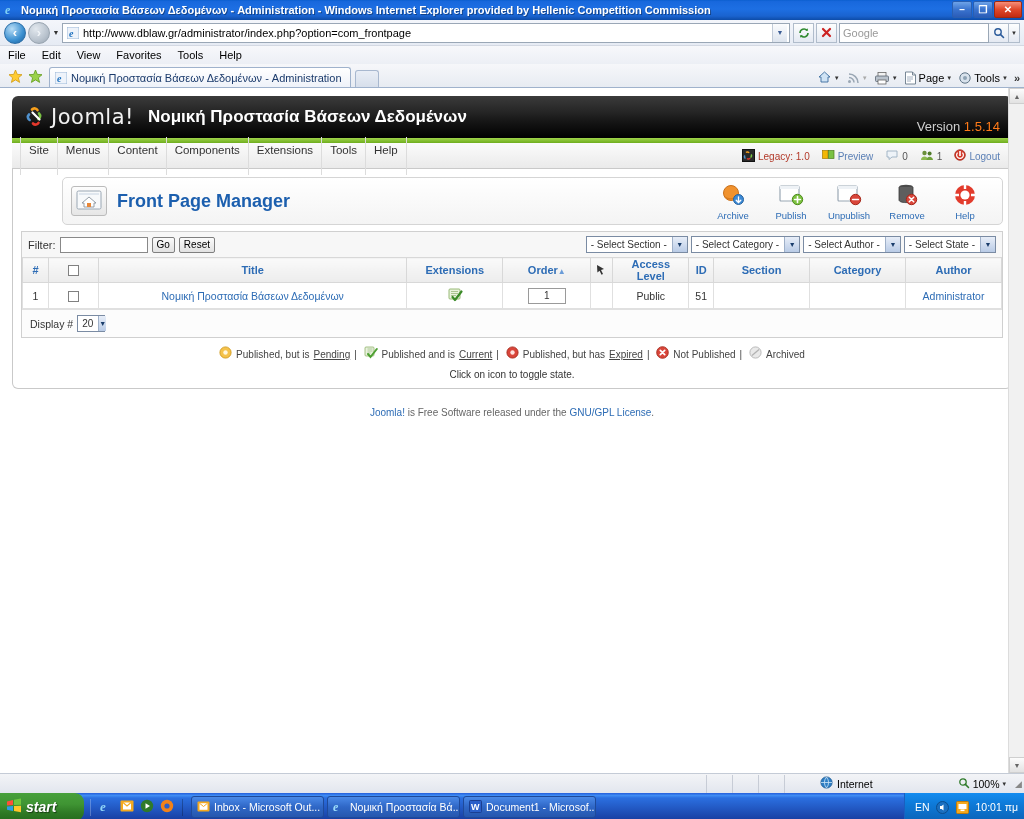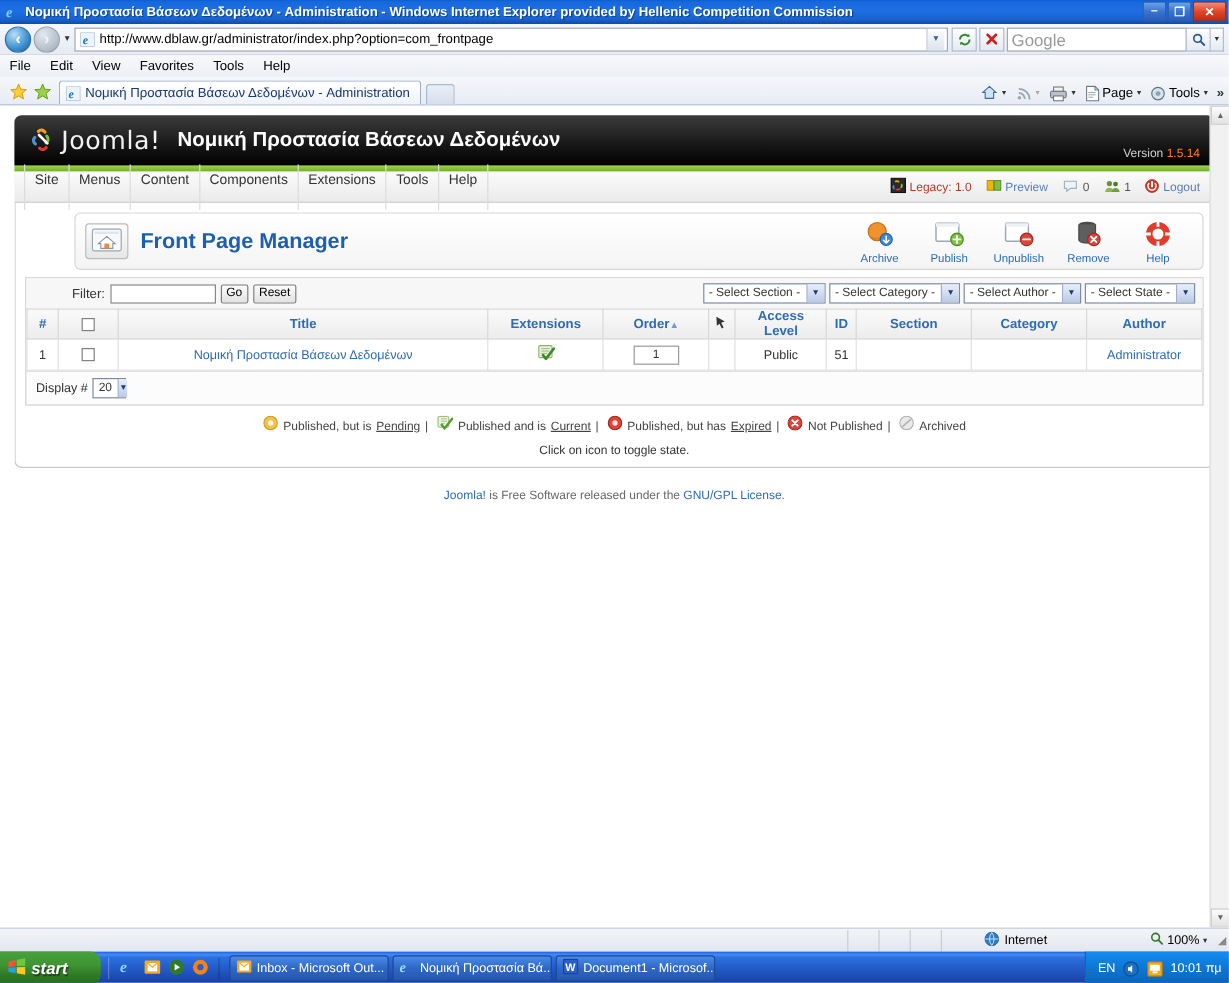--- a/index.html
+++ b/index.html
@@ -92,21 +92,21 @@
     border: 1px solid #b0bccb;
     background: linear-gradient(to bottom, #fdfefe, #e4e9f2);
     display: flex; align-items: center; justify-content: center;
     margin-right: 2px; font-size: 12px; font-weight: bold;
   }
   .searchbox {
     width: 150px; height: 20px;
     background: #fff; border: 1px solid #9aa7b6;
     display: flex; align-items: center; padding: 0 3px;
   }
-  .searchbox .ph { color: #999; font-size: 14px; flex: 1; }
+  .searchbox .ph { color: #999; font-size: 11px; flex: 1; }
   .srch-go {
     width: 20px; height: 20px;
     border: 1px solid #b0bccb; border-left: none;
     background: linear-gradient(to bottom, #fdfefe, #e4e9f2);
     display: flex; align-items: center; justify-content: center;
     color: #2a5a9a; font-size: 11px;
   }
   .srch-drop {
     width: 11px; height: 20px;
     border: 1px solid #b0bccb; border-left: none;
@@ -206,21 +206,21 @@
   .jlogo .word {
     color: #f2f2f2; font-size: 21px; letter-spacing: 0.5px;
     font-family: "DejaVu Sans", sans-serif;
   }
   .jsitename {
     color: #ffffff; font-size: 17px; font-weight: bold;
     margin-left: 14px;
   }
   .jversion {
     position: absolute; right: 12px; bottom: 4px;
-    font-size: 10px; color: #cfcfcf;
+    font-size: 13px; color: #cfcfcf;
   }
   .jversion .num { color: #ff7a18; }
   .jgreen {
     height: 5px;
     background: linear-gradient(to bottom, #9ed34a, #6fae1f);
   }
   .jnav {
     height: 26px;
     background: linear-gradient(to bottom, #fbfbfb, #eaeaea);
     border-bottom: 1px solid #c9c9c9;
@@ -278,21 +278,21 @@
   .jpanel {
     margin-top: 6px;
     border: 1px solid #d0d0d0;
     background: #fcfcfc;
   }
   .jfilter {
     display: flex; align-items: center; justify-content: space-between;
     padding: 4px 6px;
     background: #f7f7f7;
   }
-  .jfilter-left { display: flex; align-items: center; gap: 4px; font-size: 11px; color: #333; margin-left: 32px; }
+  .jfilter-left { display: flex; align-items: center; gap: 4px; font-size: 11px; color: #333; }
   .jf-input { width: 88px; height: 16px; border: 1px solid #888; background: #fff; }
   .jf-btn {
     height: 16px; padding: 0 4px;
     border: 1px solid #7f7f7f;
     background: linear-gradient(to bottom, #fbfbfb, #e2e2e2);
     font-size: 10px; color: #000;
     display: flex; align-items: center;
     border-radius: 2px;
   }
   .jfilter-right { display: flex; align-items: center; gap: 3px; }

